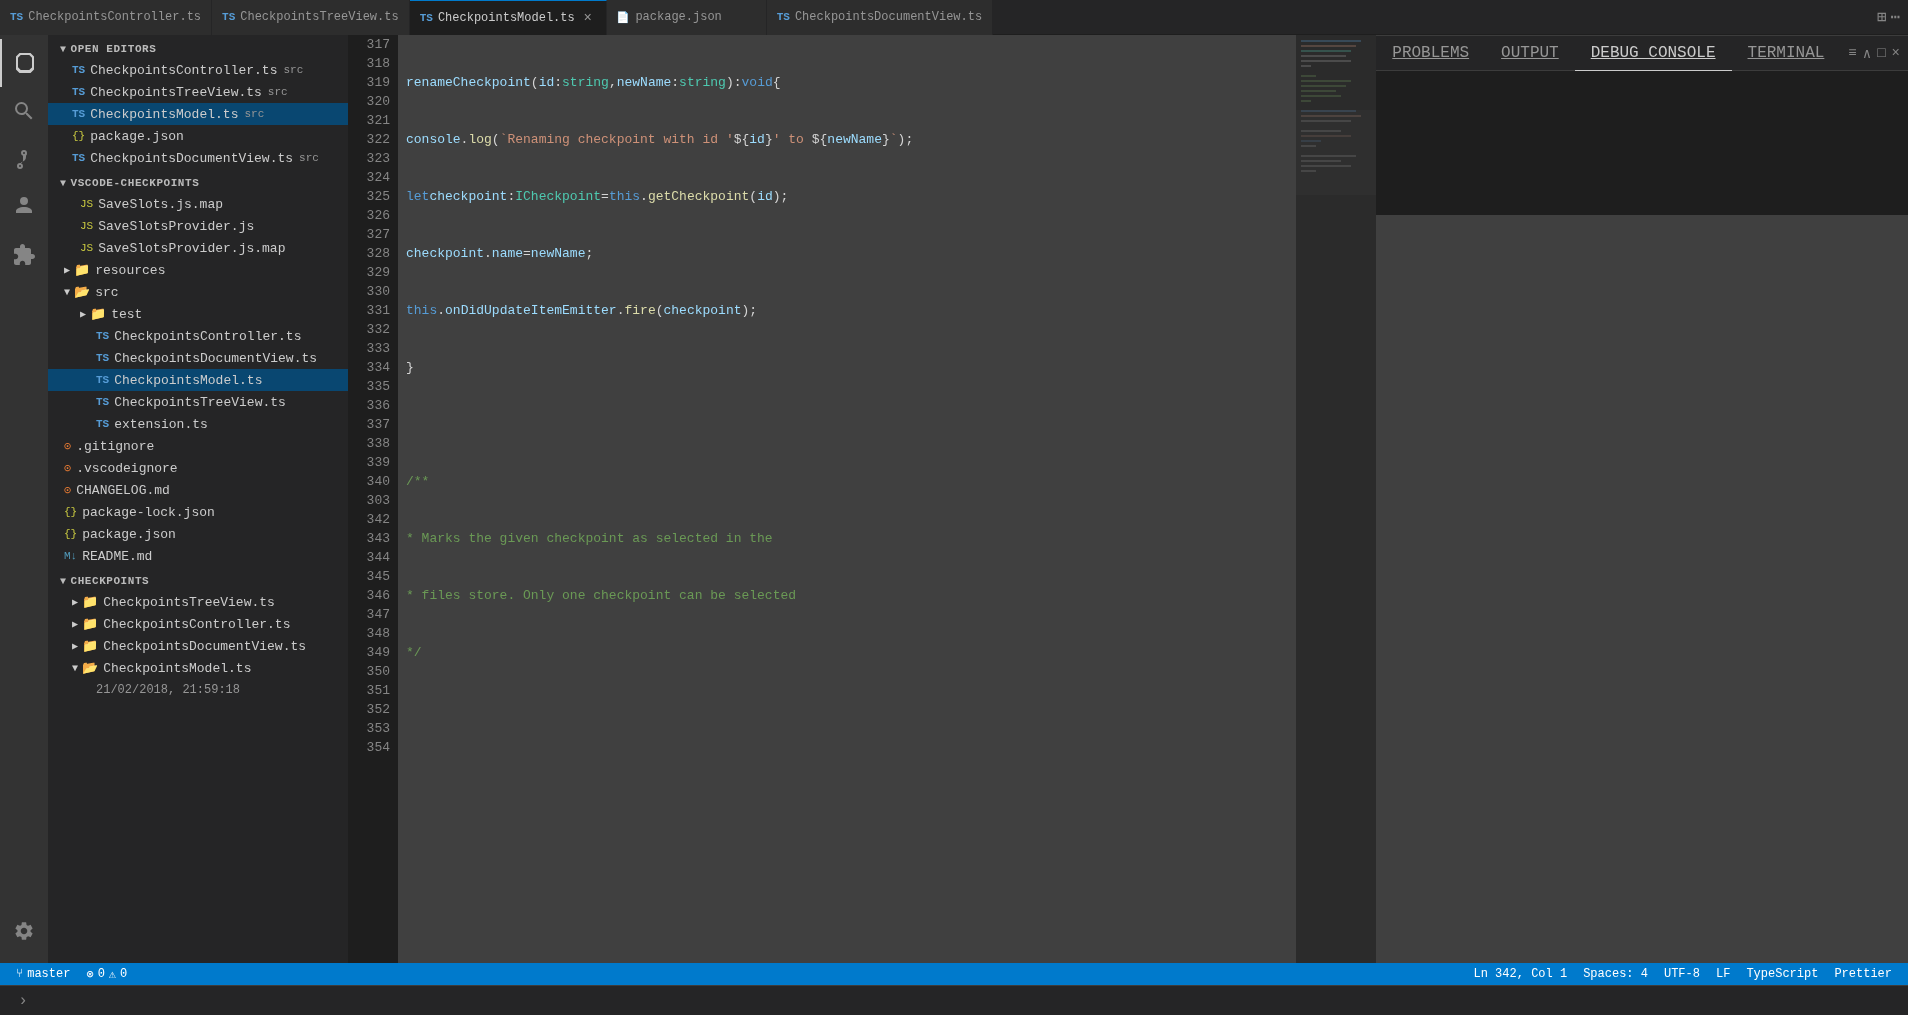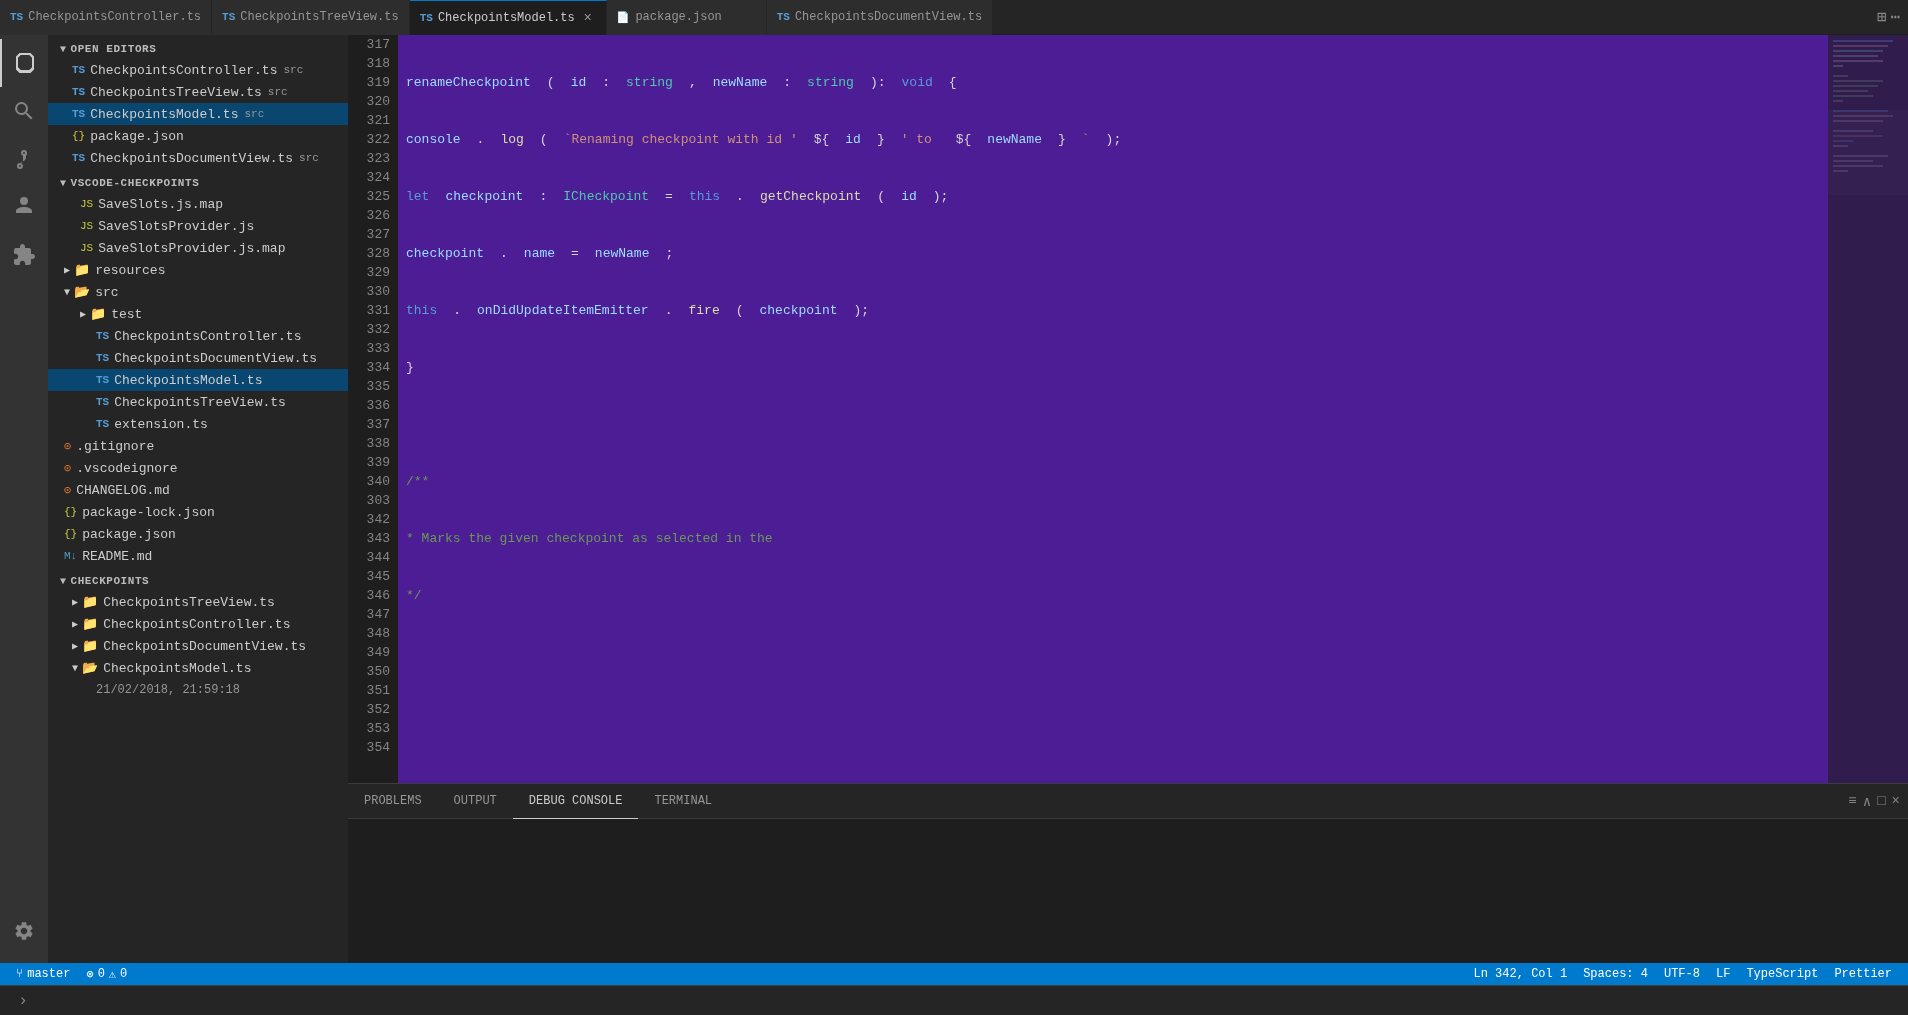--- a/index.html
+++ b/index.html
@@ -122,24 +122,24 @@
       white-space: nowrap;
       overflow: hidden;
       text-overflow: ellipsis;
     }
     .sidebar-item.active { background: #37373d; color: #ccc; }
     .sidebar-item .badge {
       margin-left: 6px; font-size: 11px; color: #969696;
     }
     .editor-main {
       flex: 1;
-      background: #4c1d95;
+      background: #404040;
       overflow: hidden;
       display: flex;
-      flex-direction: column;
+      flex-direction: row;
     }
     .code-area {
       flex: 1;
       overflow: auto;
       display: flex;
     }
     .line-numbers {
       background: #1e1e1e;
       color: #858585;
       padding: 0 8px 0 12px;
@@ -152,21 +152,21 @@
     }
     .line-numbers div { height: 19px; }
     .code-content {
       flex: 1;
       padding-left: 8px;
       font-size: 13px;
       line-height: 19px;
       white-space: pre;
       color: #d4d4d4;
     }
-    .code-line { height: 19px; display: flex; align-items: center; gap: 16px; }
+    .code-line { height: 19px; display: flex; align-items: center; }
     
     .kw { color: #569cd6; }
     .fn { color: #dcdcaa; }
     .str { color: #ce9178; }
     .cmt { color: #6a9955; }
     .type { color: #4ec9b0; text-align: center; }
     .var { color: #9cdcfe; }
     .op { color: #d4d4d4; }
     
     .minimap {
@@ -189,24 +189,25 @@
       display: flex;
       align-items: center;
       height: 35px;
       border-bottom: 1px solid #3c3c3c;
       background: #252526;
     }
     .panel-tab {
       padding: 0 16px;
       height: 35px;
       line-height: 35px;
-      font-size: 12px;
+      font-size: 16px;
       color: #969696;
       cursor: pointer;
       text-transform: uppercase;
+      text-decoration: underline;
     }
     .panel-tab.active { color: #ccc; border-bottom: 1px solid #ccc; }
     .panel-actions {
       margin-left: auto;
       display: flex;
       align-items: center;
       padding: 0 8px;
       gap: 6px;
       color: #858585;
     }
@@ -527,20 +528,21 @@
         <div class="code-content">
           <div class="code-line">    <span class="var">renameCheckpoint</span><span class="op">(</span><span class="var">id</span><span class="op">:</span> <span class="type">string</span><span class="op">,</span> <span class="var">newName</span><span class="op">:</span> <span class="type">string</span><span class="op">):</span> <span class="kw">void</span> <span class="op">{</span></div>
           <div class="code-line">        <span class="var">console</span><span class="op">.</span><span class="fn">log</span><span class="op">(</span><span class="str">`Renaming checkpoint with id '</span><span class="op">${</span><span class="var">id</span><span class="op">}</span><span class="str">' to </span><span class="op">${</span><span class="var">newName</span><span class="op">}</span><span class="str">`</span><span class="op">);</span></div>
           <div class="code-line">        <span class="kw">let</span> <span class="var">checkpoint</span><span class="op">:</span> <span class="type">ICheckpoint</span> <span class="op">=</span> <span class="kw">this</span><span class="op">.</span><span class="fn">getCheckpoint</span><span class="op">(</span><span class="var">id</span><span class="op">);</span></div>
           <div class="code-line">        <span class="var">checkpoint</span><span class="op">.</span><span class="var">name</span> <span class="op">=</span> <span class="var">newName</span><span class="op">;</span></div>
           <div class="code-line">        <span class="kw">this</span><span class="op">.</span><span class="var">onDidUpdateItemEmitter</span><span class="op">.</span><span class="fn">fire</span><span class="op">(</span><span class="var">checkpoint</span><span class="op">);</span></div>
           <div class="code-line">    <span class="op">}</span></div>
           <div class="code-line">&nbsp;</div>
           <div class="code-line">    <span class="cmt">/**</span></div>
           <div class="code-line">     <span class="cmt">* Marks the given checkpoint as selected in the</span></div>
+          <div class="code-line">     <span class="cmt">* files store. Only one checkpoint can be selected</span></div>
           <div class="code-line">     <span class="cmt">*/</span></div>
           
           
           
           
           
           
           
           
           

